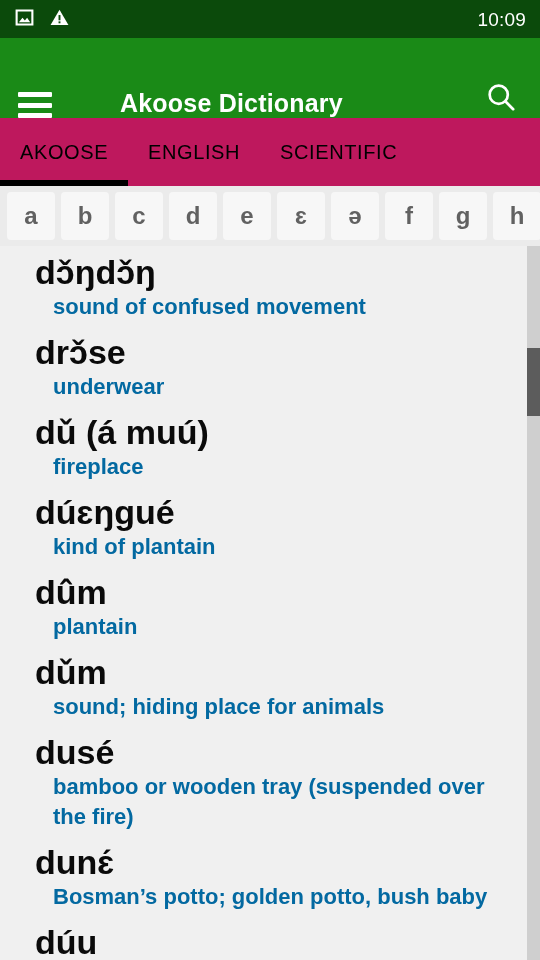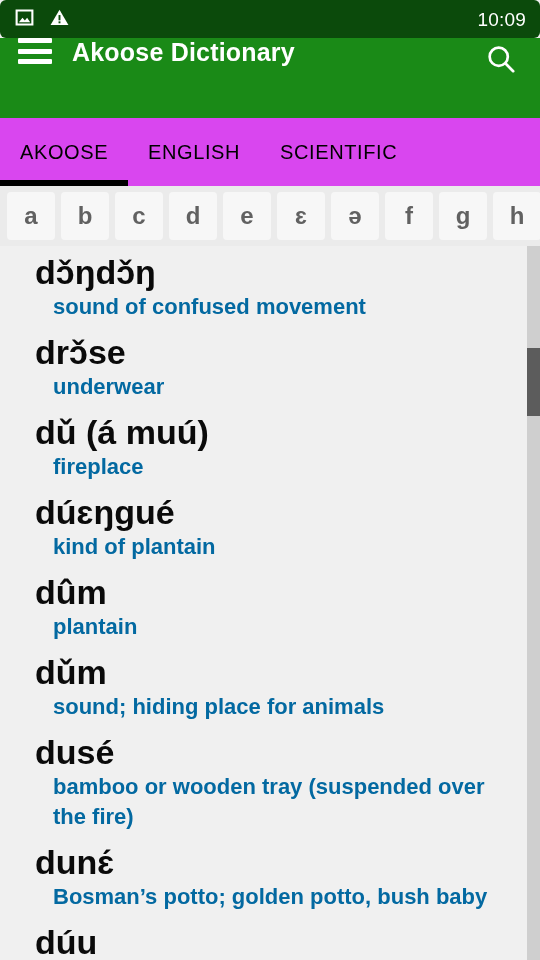--- a/index.html
+++ b/index.html
@@ -21,21 +21,20 @@
 
   
   .status-bar {
     position: relative;
     height: 38px;
     background: #0b4a0b;
     display: flex;
     align-items: center;
     padding: 0 14px;
     box-sizing: border-box;
-    border-radius: 6px;
   }
   .status-icons {
     display: flex;
     align-items: center;
     gap: 14px;
   }
   .status-spacer { flex: 1 1 auto; }
   .status-clock {
     color: #ffffff;
     font-size: 19px;
@@ -44,23 +43,24 @@
     line-height: 1;
   }
   .sb-icon { display: block; }
 
   
   .app-bar {
     position: relative;
     height: 80px;
     background: #1a8a17;
     display: flex;
-    align-items: flex-start;
+    align-items: flex-end;
     padding: 0 18px;
     box-sizing: border-box;
+    gap: 48px;
   }
   .hamburger {
     width: 34px;
     height: 26px;
     display: flex;
     flex-direction: column;
     justify-content: space-between;
     margin-right: 20px;
     cursor: pointer;
   }
@@ -85,21 +85,21 @@
     display: flex;
     align-items: center;
     justify-content: center;
     cursor: pointer;
   }
 
   
   .tab-bar {
     position: relative;
     height: 68px;
-    background: #d946ef;
+    background: #be185d;
     display: flex;
     align-items: flex-start;
     box-sizing: border-box;
   }
   .tab {
     position: relative;
     height: 68px;
     display: flex;
     align-items: center;
     justify-content: center;

